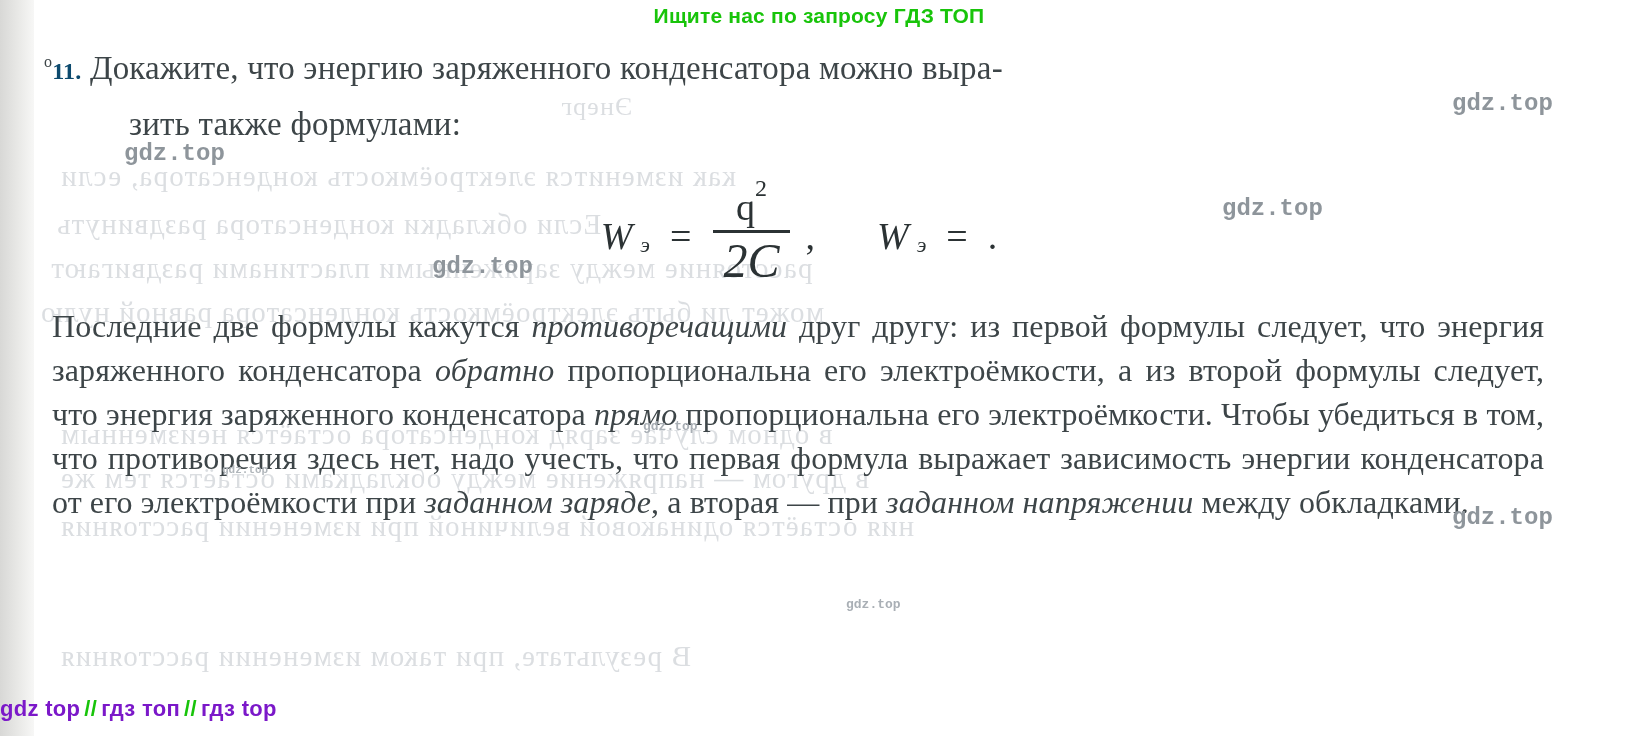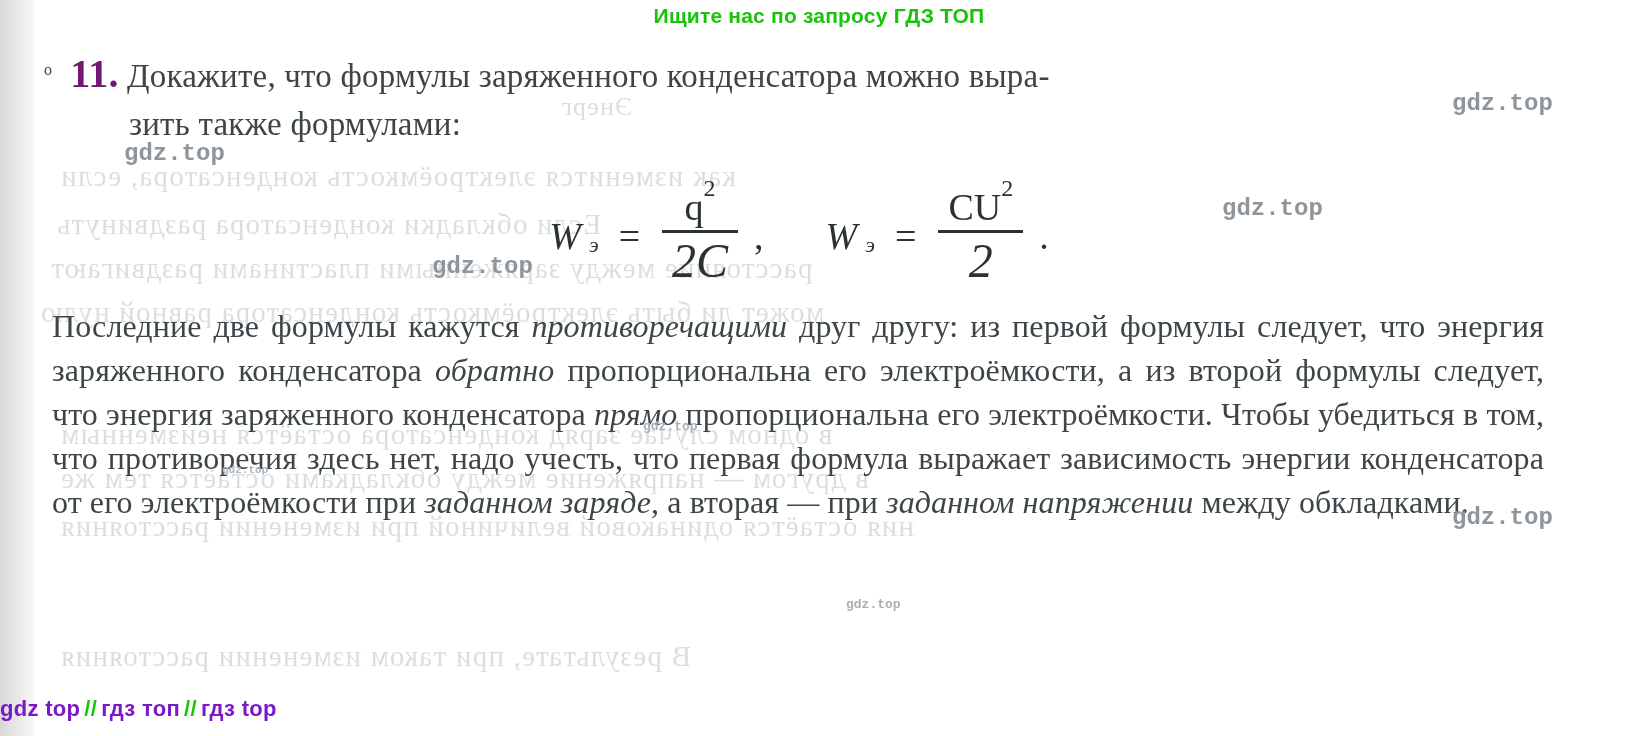--- a/index.html
+++ b/index.html
@@ -110,23 +110,22 @@
     letter-spacing: 0.2px;
     white-space: nowrap;
   }
   .degree {
     font-size: 16px;
     vertical-align: super;
     color: #3d4548;
   }
   .task-num {
     font-weight: bold;
-    font-size: 40px;
-    color: #701a75;
-    margin-left: 18px;
+    font-size: 24px;
+    color: #0c4a6e;
   }
   .task-line2 {
     position: absolute;
     left: 95px;
     top: 70px;
     font-size: 33px;
     color: #3d4548;
     letter-spacing: 0.2px;
     white-space: nowrap;
   }
@@ -243,45 +242,40 @@
   <div class="ghost" style="left:60px; top:510px; font-size:29px;">ния остаётся одинаковой величиной при изменении расстояния</div>
   <div class="ghost" style="left:60px; top:640px; font-size:29px;">В результате, при таком изменении расстояния</div>
 
   <div class="promo-top">Ищите нас по запросу ГДЗ ТОП</div>
 
   <div class="content">
 
     <div class="task">
       <div class="task-line1">
         <span class="degree">о</span><span class="task-num">11.</span>
-        <span>Докажите, что формулы заряженного конденсатора можно выра-</span>
+        <span>Докажите, что энергию заряженного конденсатора можно выра-</span>
       </div>
       <div class="task-line2">зить также формулами:</div>
     </div>
 
     <div class="formula-block">
       <span class="formula-row">
         <span class="var">W</span>
           <span class="sub">э</span>
         <span class="eq">=</span>
         <span class="frac">
           <span class="num"><span>q</span><span class="sup">2</span></span>
           <span class="bar"></span>
           <span class="den">2C</span>
         </span>
         <span class="comma">,</span>
         <span class="gap"></span>
         <span class="var">W</span>
           <span class="sub">э</span>
         <span class="eq">=</span>
-        <span class="frac">
-          <span class="num"><span>CU</span><span class="sup">2</span></span>
-          <span class="bar"></span>
-          <span class="den">2</span>
-        </span>
         <span class="period">.</span>
       </span>
     </div>
 
     <div class="para">
       <span>Последние две формулы кажутся </span><i>противоречащими</i><span> друг другу: из первой формулы следует, что энергия заряженного конденсатора </span><i>обратно</i><span> пропорциональна его электроёмкости, а из второй формулы следует, что энергия заряженного конденсатора </span><i>прямо</i><span> пропорциональна его электроёмкости. Чтобы убедиться в том, что противоречия здесь нет, надо учесть, что первая формула выражает зависимость энергии конденсатора от его электроёмкости при </span><i>заданном заряде</i><span>, а вторая — при </span><i>заданном напряжении</i><span> между обкладками.</span>
     </div>
   </div>
 
   <div class="wm big" style="left:124px; top:140px;">gdz.top</div>

